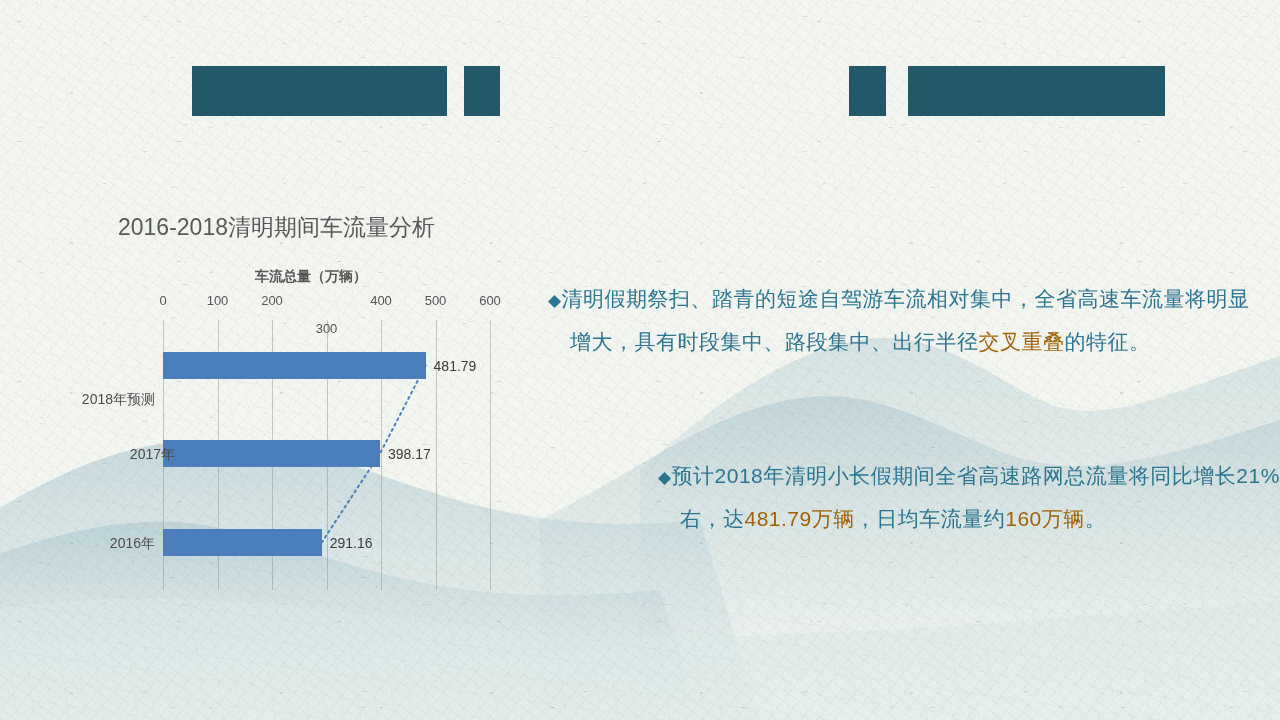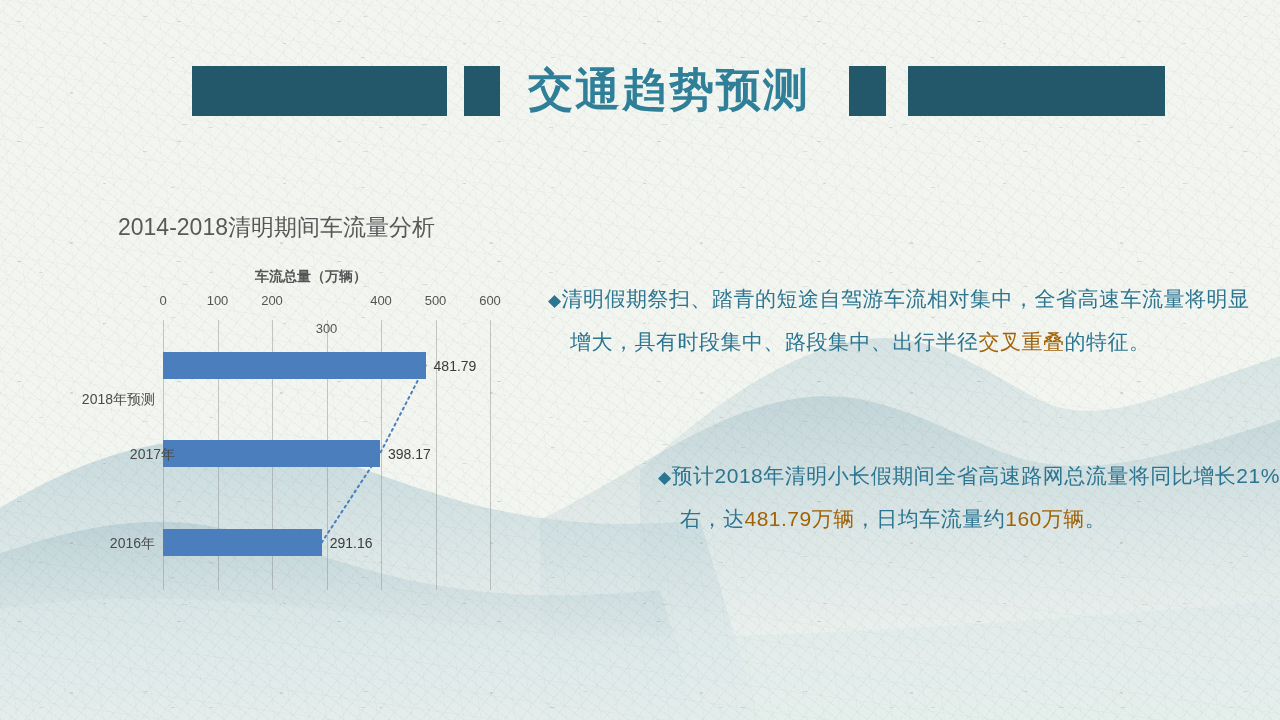--- a/index.html
+++ b/index.html
@@ -198,25 +198,24 @@
   </svg>
 
   <div class="paper-texture"></div>
   <div class="paper-grain"></div>
 
   <div class="header">
     <div class="banner-block banner-left"></div>
     <div class="banner-block banner-sq-l"></div>
     <div class="banner-block banner-sq-r"></div>
     <div class="banner-block banner-right"></div>
-    <div class="slide-title">交通趋势预测</div>
   </div>
 
   <div class="chart-area">
-    <div class="chart-title">2014-2018清明期间车流量分析</div>
+    <div class="chart-title">2016-2018清明期间车流量分析</div>
     <div class="axis-title">车流总量（万辆）</div>
 
     <div id="gridlines">
         <div class="gridline" style="left: 163px;"></div>
         <div class="gridline" style="left: 217.5px;"></div>
         <div class="gridline" style="left: 272px;"></div>
         <div class="gridline" style="left: 326.5px;"></div>
         <div class="gridline" style="left: 381px;"></div>
         <div class="gridline" style="left: 435.5px;"></div>
         <div class="gridline" style="left: 490px;"></div>

